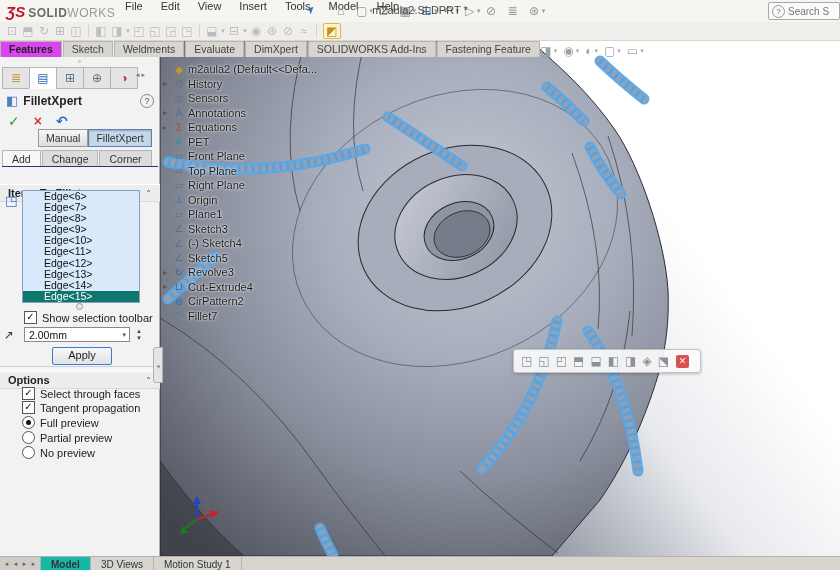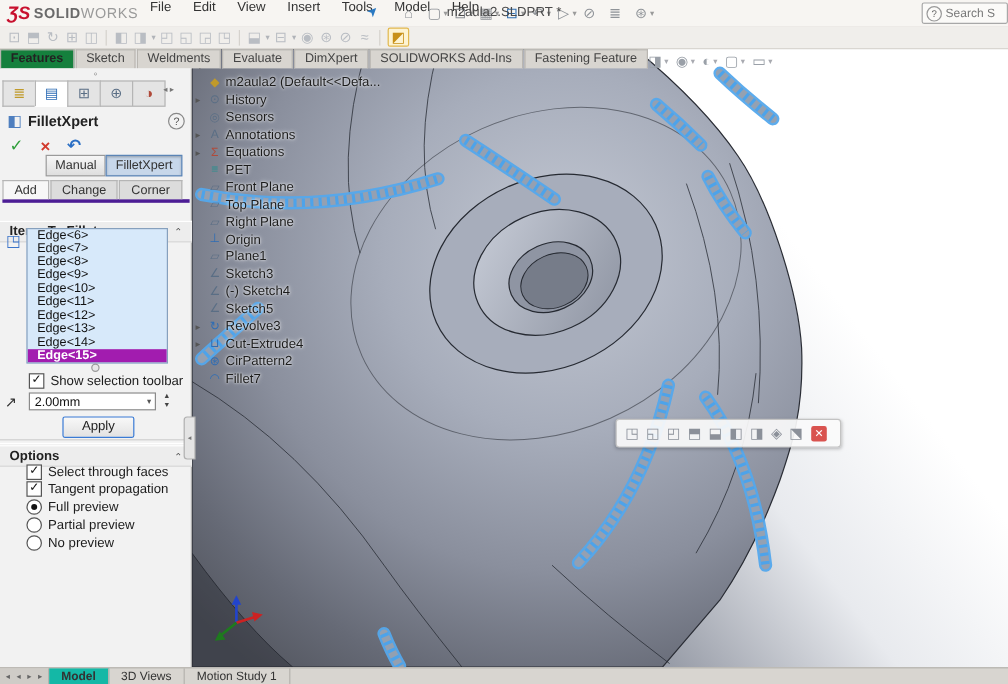--- a/index.html
+++ b/index.html
@@ -1,20 +1,20 @@
 <!DOCTYPE html>
 <html><head>
 <meta charset="utf-8">
 <style>
   html,body{margin:0;padding:0;background:#222;}
   #win{position:relative;width:840px;height:570px;background:#f0f0f0;overflow:hidden;
        font-family:"Liberation Sans","DejaVu Sans",sans-serif;-webkit-font-smoothing:antialiased;}
   
   .titlebar{position:absolute;left:0;top:0;width:840px;height:22px;background:#f7f5f2;border-bottom:1px solid #ddd9d4;}
-  .logo{position:absolute;left:6px;top:2px;height:18px;display:flex;align-items:center;}
+  .logo{position:absolute;left:6px;top:2px;height:18px;display:flex;align-items:flex-end;}
   .logo-glyph{color:#c8102e;font-weight:bold;font-style:italic;font-size:15px;margin-right:3px;}
   .brand-bold{font-weight:bold;color:#6a6a6a;font-size:12px;letter-spacing:.5px;}
   .brand-rest{font-weight:normal;color:#9a9a9a;font-size:12px;letter-spacing:.5px;}
   .menus{position:absolute;left:116px;top:0;height:22px;display:flex;}
   .menu{font-size:11px;color:#333;padding:0 9px;cursor:default;}
   .pin{position:absolute;left:306px;top:3px;color:#2b79c2;font-size:11px;transform:rotate(-45deg);}
   .qat{position:absolute;left:332px;top:0;height:22px;display:flex;align-items:center;}
   .qicon{display:flex;align-items:center;margin:0 2px;color:#8f9398;font-size:12px;}
   .qicon .g{min-width:13px;text-align:center;}
   .qicon.blue .g{color:#2f6fb2;}
@@ -28,21 +28,21 @@
   .iconrow{position:absolute;left:0;top:22px;width:840px;height:19px;background:#f0eeeb;border-bottom:1px solid #d9d6d1;
            display:flex;align-items:center;padding-left:4px;box-sizing:border-box;}
   .cicon{color:#b9bdc3;font-size:12px;margin:0 2px;min-width:12px;text-align:center;}
   .cicon.car{font-size:7px;color:#b0b3b8;min-width:6px;margin:0;}
   .cicon.sep{width:1px;min-width:1px;height:13px;background:#d5d2cd;margin:0 4px;}
   .cicon.active{color:#c89018;background:#fdf3d2;border:1px solid #e2b84e;border-radius:2px;padding:0 2px;}
   
   .cmdtabs{position:absolute;left:0;top:41px;width:362px;height:16px;display:flex;background:transparent;}
   .ctab{font-size:10.5px;color:#444;background:#d8d5d0;border:1px solid #b9b6b1;border-bottom:none;
         padding:1px 8px 0 8px;margin-right:1px;white-space:nowrap;}
-  .ctab.active{background:#15803d;font-weight:bold;color:#222;}
+  .ctab.active{background:#d946ef;font-weight:bold;color:#222;}
   
   .viewport{position:absolute;left:160px;top:41px;width:680px;height:515px;overflow:hidden;}
   .viewport svg{position:absolute;left:0;top:0;}
   
   .tree{position:absolute;left:3px;top:21px;width:190px;}
   .trow{display:flex;align-items:center;height:14.5px;}
   .tarrow{width:9px;font-size:8px;color:#555;flex:none;}
   .ticon{width:14px;font-size:10px;flex:none;text-align:center;}
   .tlabel{font-size:11px;color:#1c1c1c;white-space:nowrap;margin-left:2px;
           text-shadow:0 0 2px rgba(255,255,255,.9),0 0 4px rgba(255,255,255,.7);}
@@ -76,33 +76,33 @@
   .pm-title .help{margin-left:auto;width:12px;height:12px;border:1px solid #888;border-radius:50%;
                   font-size:9px;line-height:12px;text-align:center;color:#555;}
   .pm-actions{position:absolute;left:8px;top:56px;display:flex;align-items:center;}
   .act-ok{color:#2e9e3a;font-size:14px;font-weight:bold;margin-right:14px;}
   .act-cancel{color:#d23b2e;font-size:14px;font-weight:bold;margin-right:14px;}
   .act-undo{color:#2b6fc4;font-size:14px;font-weight:bold;}
   .modebtns{position:absolute;left:38px;top:72px;display:flex;}
   .modebtn{font-size:10.5px;color:#333;background:linear-gradient(#f6f6f6,#dedede);border:1px solid #9a9a9a;
            padding:2px 7px;}
   .modebtn.pressed{background:#c7d7ea;border-color:#5b84b5;box-shadow:inset 0 1px 2px rgba(0,0,0,.25);}
-  .pmtabs2{position:absolute;left:2px;top:93px;display:flex;width:156px;border-bottom:3px solid #4c1d95;}
+  .pmtabs2{position:absolute;left:2px;top:93px;display:flex;width:156px;border-bottom:1px solid #4c1d95;}
   .ptab{font-size:10.5px;color:#333;background:#dcdcdc;border:1px solid #b5b5b5;border-bottom:none;
         padding:2px 9px 1px 9px;margin-right:1px;}
   .ptab.active{background:#f7f7f7;position:relative;top:0;}
   .secthdr{position:absolute;left:0;width:160px;height:16px;background:#ededed;border-top:1px solid #fff;
            border-bottom:1px solid #d8d8d8;display:flex;align-items:center;}
   .secthdr .t{font-size:11px;font-weight:bold;color:#222;margin-left:8px;}
   .secthdr .chev{margin-left:auto;margin-right:8px;font-size:8px;color:#555;}
   .itf-icon{position:absolute;left:5px;top:136px;font-size:13px;color:#3b74c9;}
   .edgelist{position:absolute;left:22px;top:133px;width:118px;height:113px;background:#d7e9fa;
             border:1px solid #86a0bd;overflow:hidden;box-sizing:border-box;}
-  .edgerow{height:11.1px;font-size:10.5px;color:#111;padding-left:8px;line-height:11.1px;white-space:nowrap;}
-  .edgerow.sel{background:#a21caf;color:#fff;font-weight:bold;}
+  .edgerow{height:11.1px;font-size:10.5px;color:#111;padding-left:21px;line-height:11.1px;white-space:nowrap;}
+  .edgerow.sel{background:#0f766e;color:#fff;}
   .list-dot{position:absolute;left:76px;top:246px;width:5px;height:5px;border:1px solid #9a9a9a;border-radius:50%;background:#e8e8e8;}
   .cbrow{position:absolute;display:flex;align-items:center;}
   .cbox{width:11px;height:11px;border:1px solid #555;background:#fff;flex:none;
         font-size:10px;line-height:10px;text-align:center;color:#111;font-weight:bold;}
   .cbrow .lbl{font-size:11px;color:#1c1c1c;margin-left:5px;white-space:nowrap;}
   .radrow{position:absolute;display:flex;align-items:center;}
   .rad{width:11px;height:11px;border:1px solid #555;border-radius:50%;background:#fff;flex:none;position:relative;}
   .rad .dot{position:absolute;left:2.5px;top:2.5px;width:5px;height:5px;border-radius:50%;background:#111;}
   .radrow .lbl{font-size:11px;color:#1c1c1c;margin-left:5px;white-space:nowrap;}
   .radius-icon{position:absolute;left:4px;top:271px;font-size:12px;color:#333;transform:scaleX(-1);}

